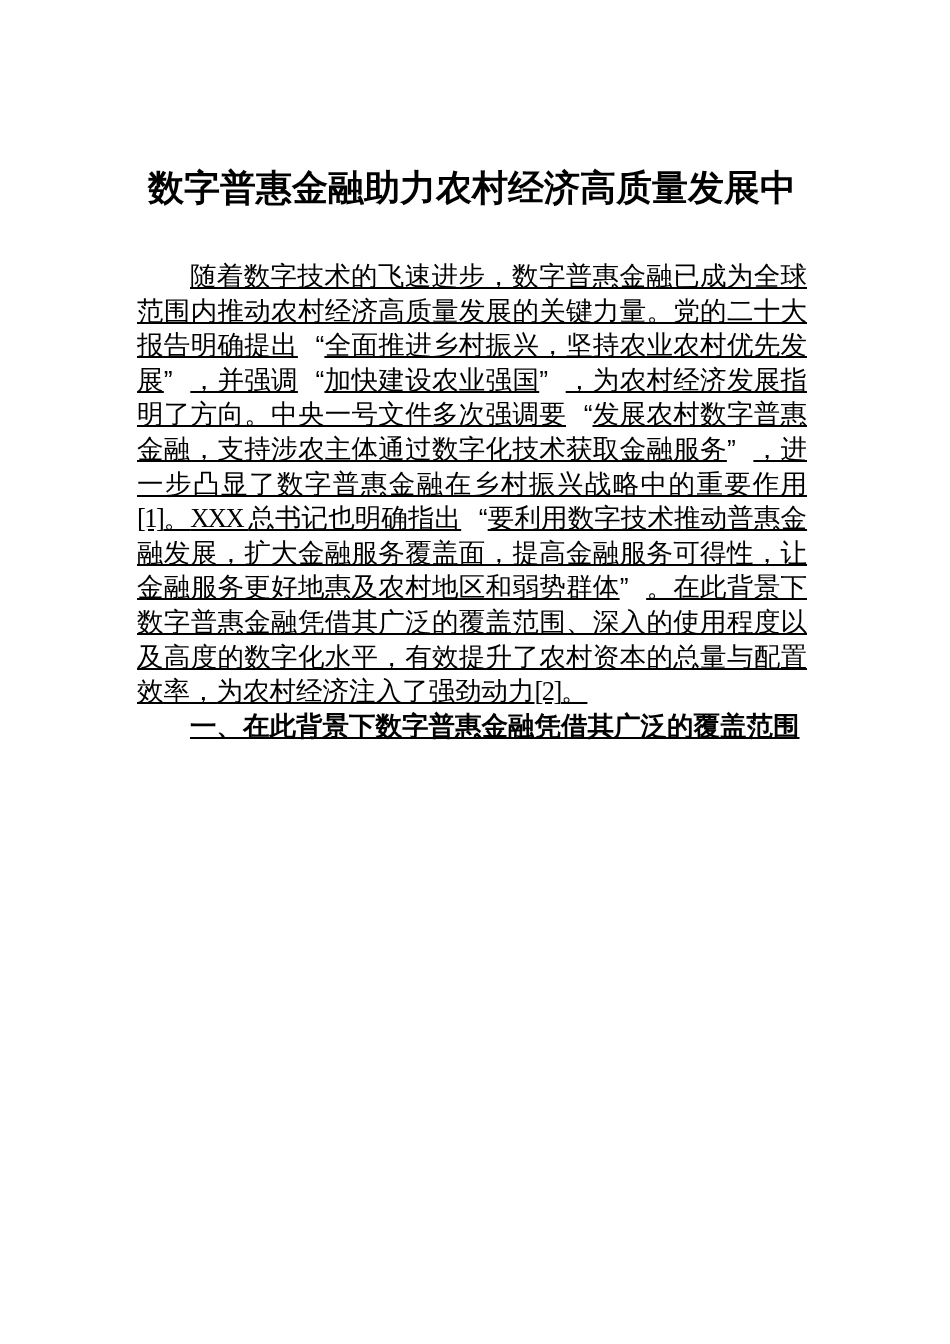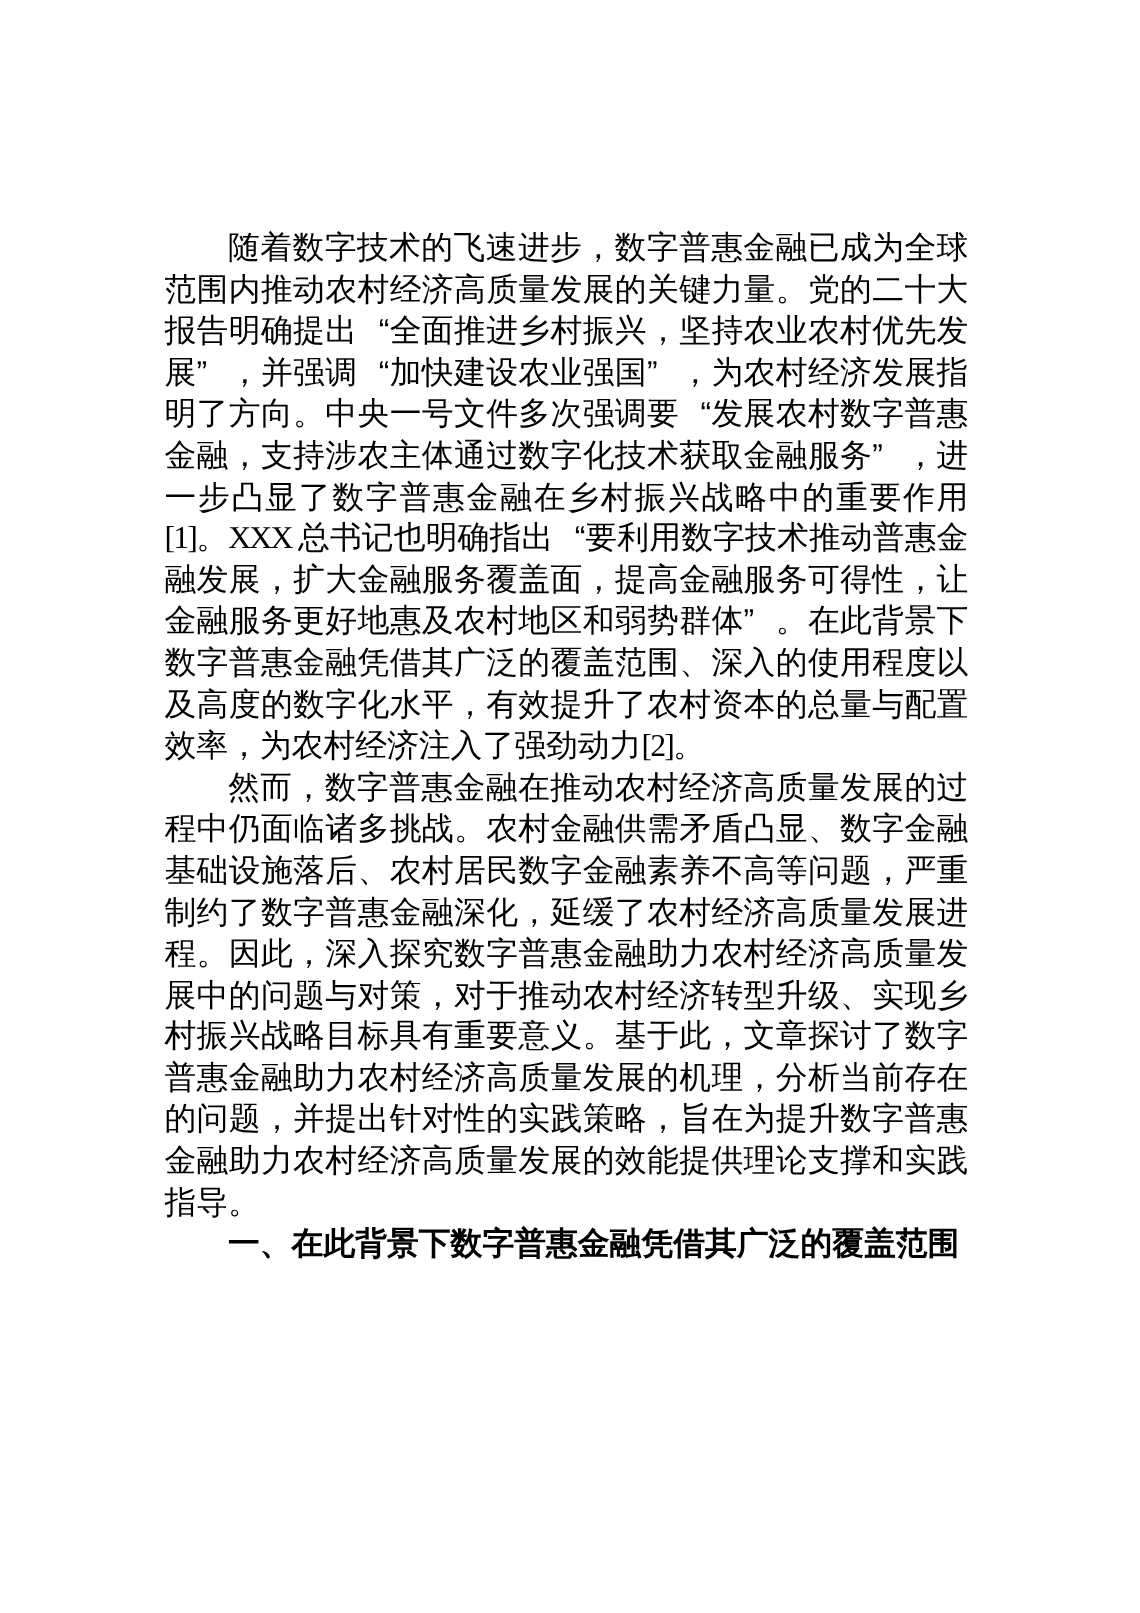--- a/index.html
+++ b/index.html
@@ -38,20 +38,21 @@
     margin: 36px 0 0 137px;
     font-size: 26.5px;
     line-height: 34.6px;
     text-align: justify;
     text-justify: inter-character;
   }
   .para {
     margin: 0;
     padding: 0;
     text-indent: 2em;
+    text-decoration: underline;
   }
   .heading {
     font-weight: 700;
   }
   
   .latin {
     font-family: "Liberation Serif", serif;
     letter-spacing: -1.5px;
   }
   
@@ -62,25 +63,25 @@
   }
   .fwq-open { text-align: right; }
   .fwq-close { text-align: left; }
 </style>
 </head>
 <body>
 
 <div class="page">
 
   <h1 class="doc-title">
+      <span class="title-line">数字普惠金融助力农村经济高质量发展中</span>
     </h1>
 
   <div class="doc-body">
 
     <p class="para"><span>随着数字技术的飞速进步，数字普惠金融已成为全球范围内推动农村经济高质量发展的关键力量。党的二十大报告明确提出<span class="fwq fwq-open">“</span>全面推进乡村振兴，坚持农业农村优先发展<span class="fwq fwq-close">”</span>，并强调<span class="fwq fwq-open">“</span>加快建设农业强国<span class="fwq fwq-close">”</span>，为农村经济发展指明了方向。中央一号文件多次强调要<span class="fwq fwq-open">“</span>发展农村数字普惠金融，支持涉农主体通过数字化技术获取金融服务<span class="fwq fwq-close">”</span>，进一步凸显了数字普惠金融在乡村振兴战略中的重要作用</span><span class="latin">[1]</span><span>。</span><span class="latin">XXX </span><span>总书记也明确指出<span class="fwq fwq-open">“</span>要利用数字技术推动普惠金融发展，扩大金融服务覆盖面，提高金融服务可得性，让金融服务更好地惠及农村地区和弱势群体<span class="fwq fwq-close">”</span>。在此背景下数字普惠金融凭借其广泛的覆盖范围、深入的使用程度以及高度的数字化水平，有效提升了农村资本的总量与配置效率，为农村经济注入了强劲动力</span><span class="latin">[2]</span><span>。</span></p>
 
-    <p class="para">然而，数字普惠金融在推动农村经济高质量发展的过程中仍面临诸多挑战。农村金融供需矛盾凸显、数字金融基础设施落后、农村居民数字金融素养不高等问题，严重制约了数字普惠金融深化，延缓了农村经济高质量发展进程。因此，深入探究数字普惠金融助力农村经济高质量发展中的问题与对策，对于推动农村经济转型升级、实现乡村振兴战略目标具有重要意义。基于此，文章探讨了数字普惠金融助力农村经济高质量发展的机理，分析当前存在的问题，并提出针对性的实践策略，旨在为提升数字普惠金融助力农村经济高质量发展的效能提供理论支撑和实践指导。</p>
 
     <p class="para heading">一、在此背景下数字普惠金融凭借其广泛的覆盖范围</p>
 
   </div>
 
 </div>
 
 </body></html>

